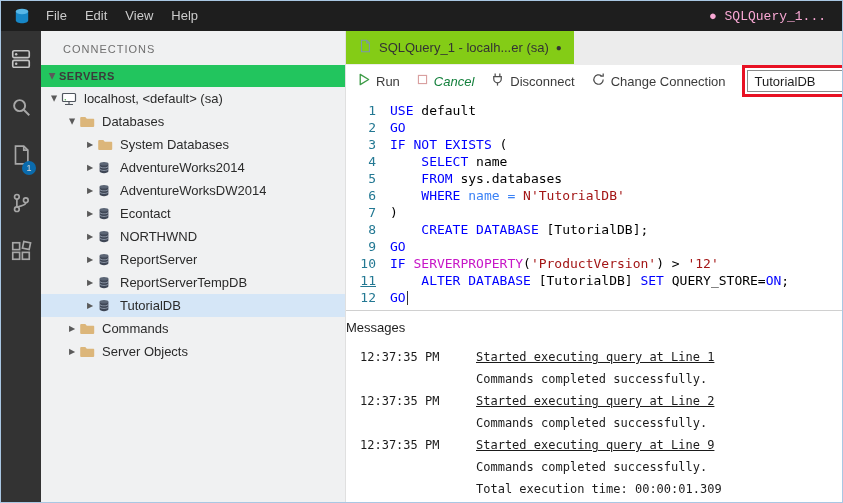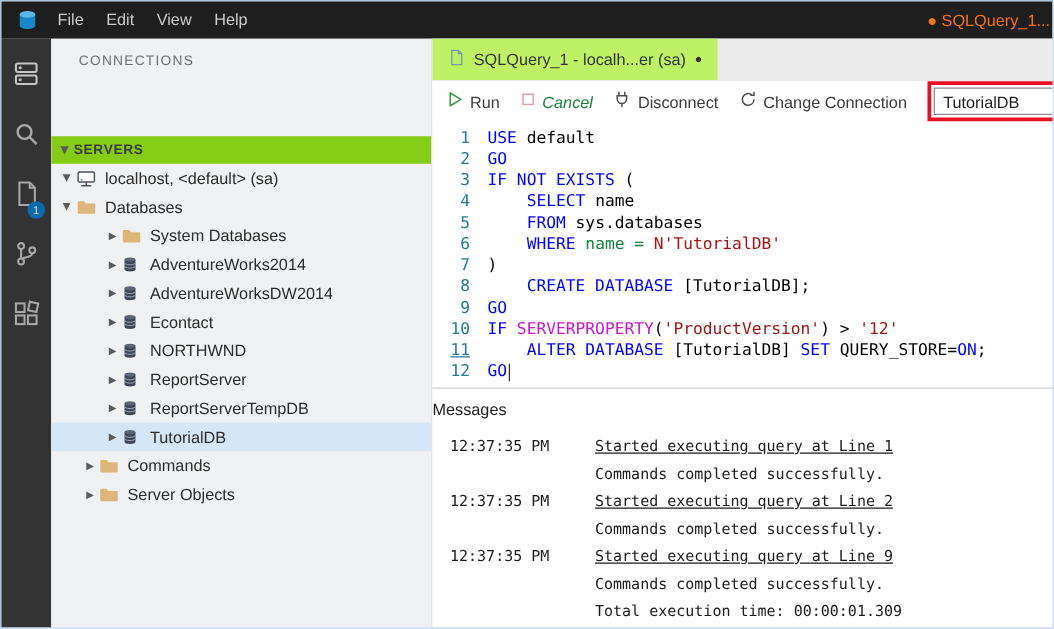--- a/index.html
+++ b/index.html
@@ -5,53 +5,53 @@
   * { box-sizing: border-box; margin: 0; padding: 0; }
   body { font-family: "Liberation Sans", sans-serif; background: #ffffff; }
   .app { position: relative; width: 843px; height: 503px; border: 1px solid #a9c7e3;
          background: #fff; overflow: hidden; display: flex; flex-direction: column; }
 
   
   .titlebar { flex: 0 0 30px; background: #1e1e1e; display: flex; align-items: center;
               color: #cccccc; font-size: 13px; padding-left: 10px; overflow: hidden; }
   .logo { width: 18px; height: 18px; margin: 0 6px 0 2px; display: flex; align-items: center; }
   .menu-item { padding: 0 9px; line-height: 30px; cursor: default; }
-  .title-right { margin-left: auto; padding-right: 2px; color: #f97316; white-space: nowrap; }
+  .title-right { margin-left: auto; padding-right: 16px; color: #f9a8d4; white-space: nowrap; font-family: Liberation Mono, monospace; }
 
   .main { flex: 1; display: flex; min-height: 0; }
 
   
   .activitybar { flex: 0 0 40px; background: #333333; display: flex; flex-direction: column;
                  align-items: center; padding-top: 6px; }
   .act-item { width: 40px; height: 48px; position: relative; display: flex;
               align-items: center; justify-content: center; opacity: .8; cursor: pointer; }
   .act-item.active { opacity: 1; }
   .act-badge { position: absolute; right: 5px; bottom: 6px; color: #fff; border-radius: 50%;
                width: 14px; height: 14px; font-size: 9px; line-height: 14px; text-align: center; }
 
   
   .sidebar { flex: 0 0 305px; background: #f0f1f2; border-right: 1px solid #e0e0e0;
              display: flex; flex-direction: column; overflow: hidden; }
   .sidebar-title { padding: 12px 0 10px 22px; font-size: 11px; color: #6f6f6f; letter-spacing: 1px; }
-  .section-header { flex: 0 0 22px; background: #84cc16; display: flex; align-items: center;
+  .section-header { flex: 0 0 22px; background: #22c55e; display: flex; align-items: center;
                     font-size: 11px; font-weight: 700; color: #3b3b3b; padding-left: 4px;
-                    letter-spacing: .5px; cursor: pointer; margin-top: 44px; }
+                    letter-spacing: .5px; cursor: pointer; }
   .tree { flex: 1; overflow: hidden; }
   .tree-row { height: 23px; display: flex; align-items: center; font-size: 13px; color: #2b2b2b;
               cursor: pointer; white-space: nowrap; }
   .twisty { width: 14px; flex: 0 0 14px; text-align: center; font-size: 8px; color: #5a5a5a;
             display: inline-block; }
   .twisty.expanded { transform: rotate(90deg); }
   .node-ic { width: 18px; flex: 0 0 18px; display: inline-flex; align-items: center; margin-right: 5px; }
   .node-label { overflow: hidden; text-overflow: ellipsis; }
 
   
   .editor-col { flex: 1; display: flex; flex-direction: column; background: #fff; min-width: 0; }
   .tabstrip { flex: 0 0 34px; background: #ececec; display: flex; border-bottom: 1px solid #ececec; }
-  .tab { background: #bef264; display: flex; align-items: center; padding: 0 12px; gap: 7px;
+  .tab { background: #84cc16; display: flex; align-items: center; padding: 0 12px; gap: 7px;
          font-size: 13px; color: #333; max-width: 240px; cursor: pointer; }
   .tab-label { overflow: hidden; text-overflow: ellipsis; white-space: nowrap; }
   .tab-dirty { font-size: 10px; color: #333; }
 
   .toolbar { flex: 0 0 32px; display: flex; align-items: center; padding: 0 10px; gap: 16px;
              background: #fff; font-size: 13px; color: #3b3b3b; }
   .tb-btn { display: flex; align-items: center; gap: 5px; cursor: pointer; white-space: nowrap; }
   .tb-btn.disabled { color: #15803d; cursor: default; font-style: italic; }
   .red-annotation { margin-left: auto; padding: 2px; margin-right: 4px; }
   .db-dropdown { width: 165px; height: 22px; background: #fff; border: 1px solid #8a8a8a;
@@ -144,21 +144,21 @@
             <span class="twisty expanded">▶</span>
             <span class="node-ic">
               <svg width="16" height="16" viewBox="0 0 16 16">
                 <rect x="1.5" y="2.5" width="13" height="8" rx="1" fill="#fff" stroke="#50565e" stroke-width="1.2"></rect>
                 <path d="M4 13.5h8M8 10.5v3" stroke="#50565e" stroke-width="1.2"></path>
                 <circle cx="4.3" cy="8.7" r=".8" fill="#4caf50"></circle>
               </svg>
             </span>
             <span class="node-label">localhost, &lt;default&gt; (sa)</span>
           </div>
-          <div class="tree-row" style="padding-left: 6px;">
+          <div class="tree-row" style="padding-left: 24px;">
             <span class="twisty expanded">▶</span>
             <span class="node-ic">
               <svg width="16" height="16" viewBox="0 0 16 16">
                 <path d="M1.5 3h4.8l1.5 1.8h6.7a.7.7 0 0 1 .7.7V12a1 1 0 0 1-1 1h-12a1 1 0 0 1-1-1V4a1 1 0 0 1 1-1z" fill="#dcb67a"></path>
               </svg>
             </span>
             <span class="node-label">Databases</span>
           </div>
           <div class="tree-row" style="padding-left: 42px;">
             <span class="twisty">▶</span>
@@ -332,21 +332,21 @@
             <div style="color: rgb(35, 120, 147);">10</div>
             <div style="color: rgb(35, 120, 147); text-decoration: underline;">11</div>
             <div style="color: rgb(35, 120, 147);">12</div>
           </div>
         <div class="code">
             <div class="code-line"><span style="color: rgb(0, 0, 255);">USE</span><span style="color: rgb(0, 0, 0);"> default</span></div>
             <div class="code-line"><span style="color: rgb(0, 0, 255);">GO</span></div>
             <div class="code-line"><span style="color: rgb(0, 0, 255);">IF NOT EXISTS</span><span style="color: rgb(0, 0, 0);"> (</span></div>
             <div class="code-line"><span style="color: rgb(0, 0, 0);">    </span><span style="color: rgb(0, 0, 255); margin-top: 16px;">SELECT</span><span style="color: rgb(0, 0, 0);"> name</span></div>
             <div class="code-line"><span style="color: rgb(0, 0, 0);">    </span><span style="color: rgb(0, 0, 255);">FROM</span><span style="color: rgb(0, 0, 0);"> sys.databases</span></div>
-            <div class="code-line"><span style="color: rgb(0, 0, 0);">    </span><span style="color: rgb(0, 0, 255);">WHERE</span><span style="color: #15803d;"> name = </span><span style="color: rgb(163, 21, 21);">N'TutorialDB'</span></div>
+            <div class="code-line"><span style="color: rgb(0, 0, 0);">    </span><span style="color: rgb(0, 0, 255);">WHERE</span><span style="color: #3b82f6;"> name = </span><span style="color: rgb(163, 21, 21);">N'TutorialDB'</span></div>
             <div class="code-line"><span style="color: rgb(0, 0, 0);">)</span></div>
             <div class="code-line"><span style="color: rgb(0, 0, 0);">    </span><span style="color: rgb(0, 0, 255);">CREATE DATABASE</span><span style="color: rgb(0, 0, 0);"> [TutorialDB];</span></div>
             <div class="code-line"><span style="color: rgb(0, 0, 255);">GO</span></div>
             <div class="code-line"><span style="color: rgb(0, 0, 255);">IF</span><span style="color: rgb(0, 0, 0);"> </span><span style="color: rgb(199, 23, 199);">SERVERPROPERTY</span><span style="color: rgb(0, 0, 0);">(</span><span style="color: rgb(163, 21, 21);">'ProductVersion'</span><span style="color: rgb(0, 0, 0);">) &gt; </span><span style="color: rgb(163, 21, 21);">'12'</span></div>
             <div class="code-line"><span style="color: rgb(0, 0, 0);">    </span><span style="color: rgb(0, 0, 255);">ALTER DATABASE</span><span style="color: rgb(0, 0, 0);"> [TutorialDB] </span><span style="color: rgb(0, 0, 255);">SET</span><span style="color: rgb(0, 0, 0);"> QUERY_STORE=</span><span style="color: rgb(0, 0, 255);">ON</span><span style="color: rgb(0, 0, 0);">;</span></div>
             <div class="code-line"><span style="color: rgb(0, 0, 255);">GO</span><span class="cursor-caret"></span></div>
           </div>
       </div>
 
       <div class="messages">

